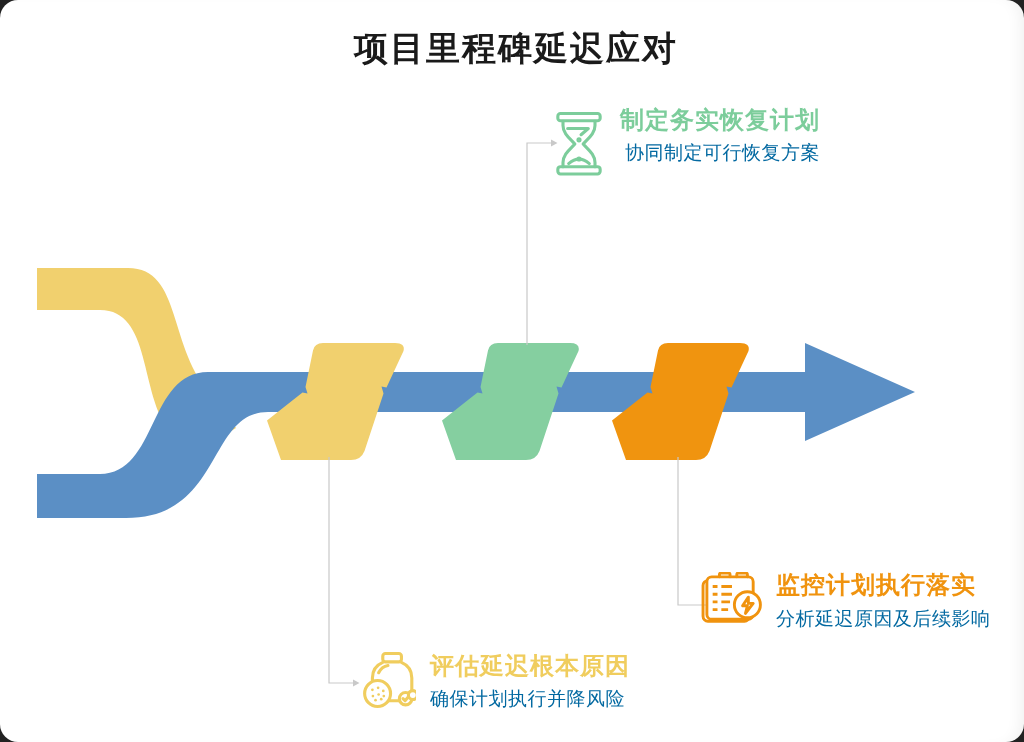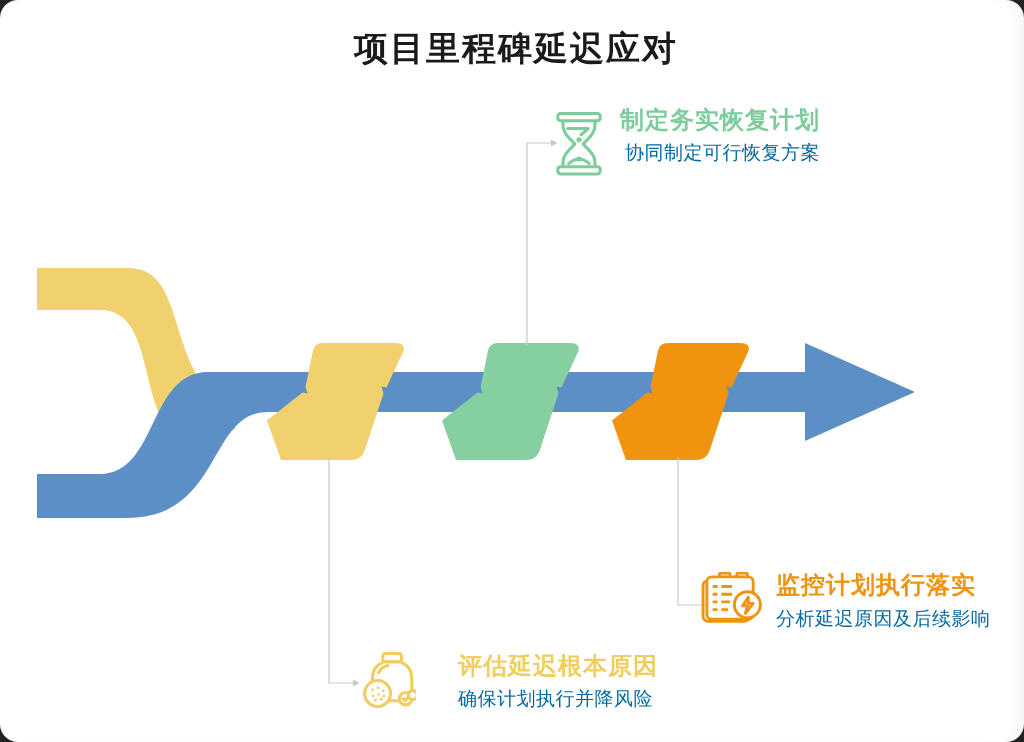--- a/index.html
+++ b/index.html
@@ -14,21 +14,21 @@
     text-align:center; font-size:34px; font-weight:700;
     color:#1a1a1a; letter-spacing:2px;padding-left:8px;
   }
   .diagram-svg { position:absolute; left:0; top:0; }
   .step-label { position:absolute; display:flex; align-items:flex-start; }
   .step-text { display:flex; flex-direction:column; }
   .step-title { font-size:24px; font-weight:700; line-height:1.15; letter-spacing:1px; }
   .step-desc { font-size:19px; color:#0369a1; margin-top:6px; letter-spacing:0.5px; }
   .label-plan    { left:556px; top:106px;text-align:right; }
   .label-plan    .step-icon { margin-right:18px; margin-top:6px; }
-  .label-assess  { left:362px; top:652px;gap:28px; }
+  .label-assess  { left:362px; top:652px; }
   .label-assess  .step-icon { margin-right:14px; }
   .label-monitor { left:698px; top:572px;font-family:Liberation Serif, serif; }
   .label-monitor .step-icon { margin-right:12px; }
   .icon-svg { display:block; }
 </style>
 </head>
 <body>
 
 <div class="canvas">
 

